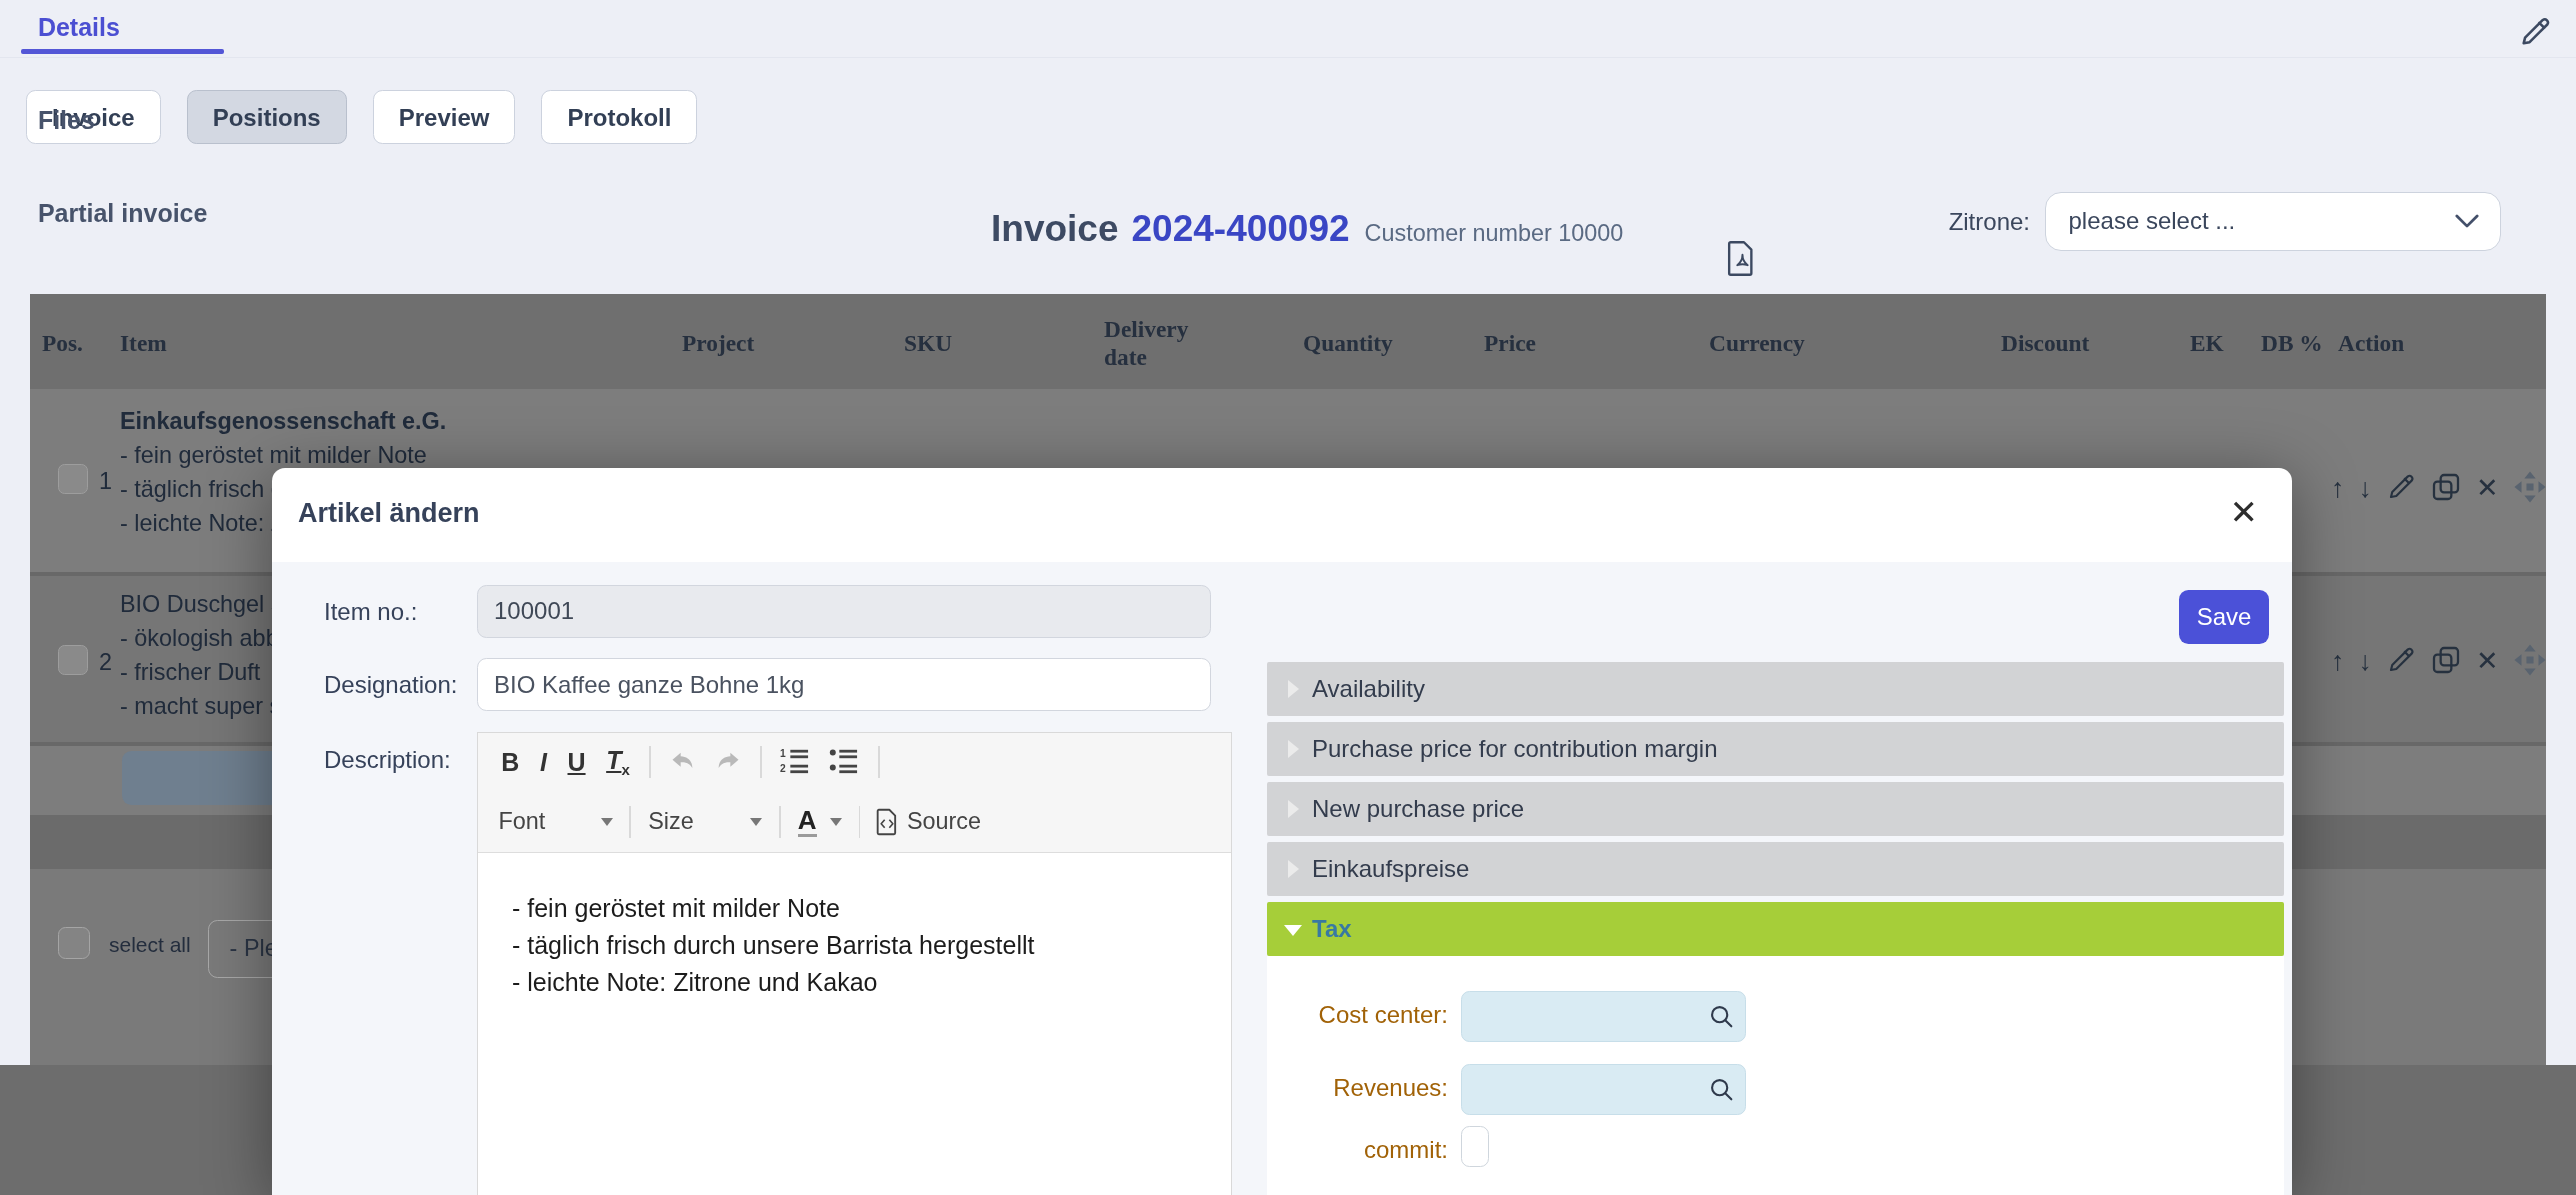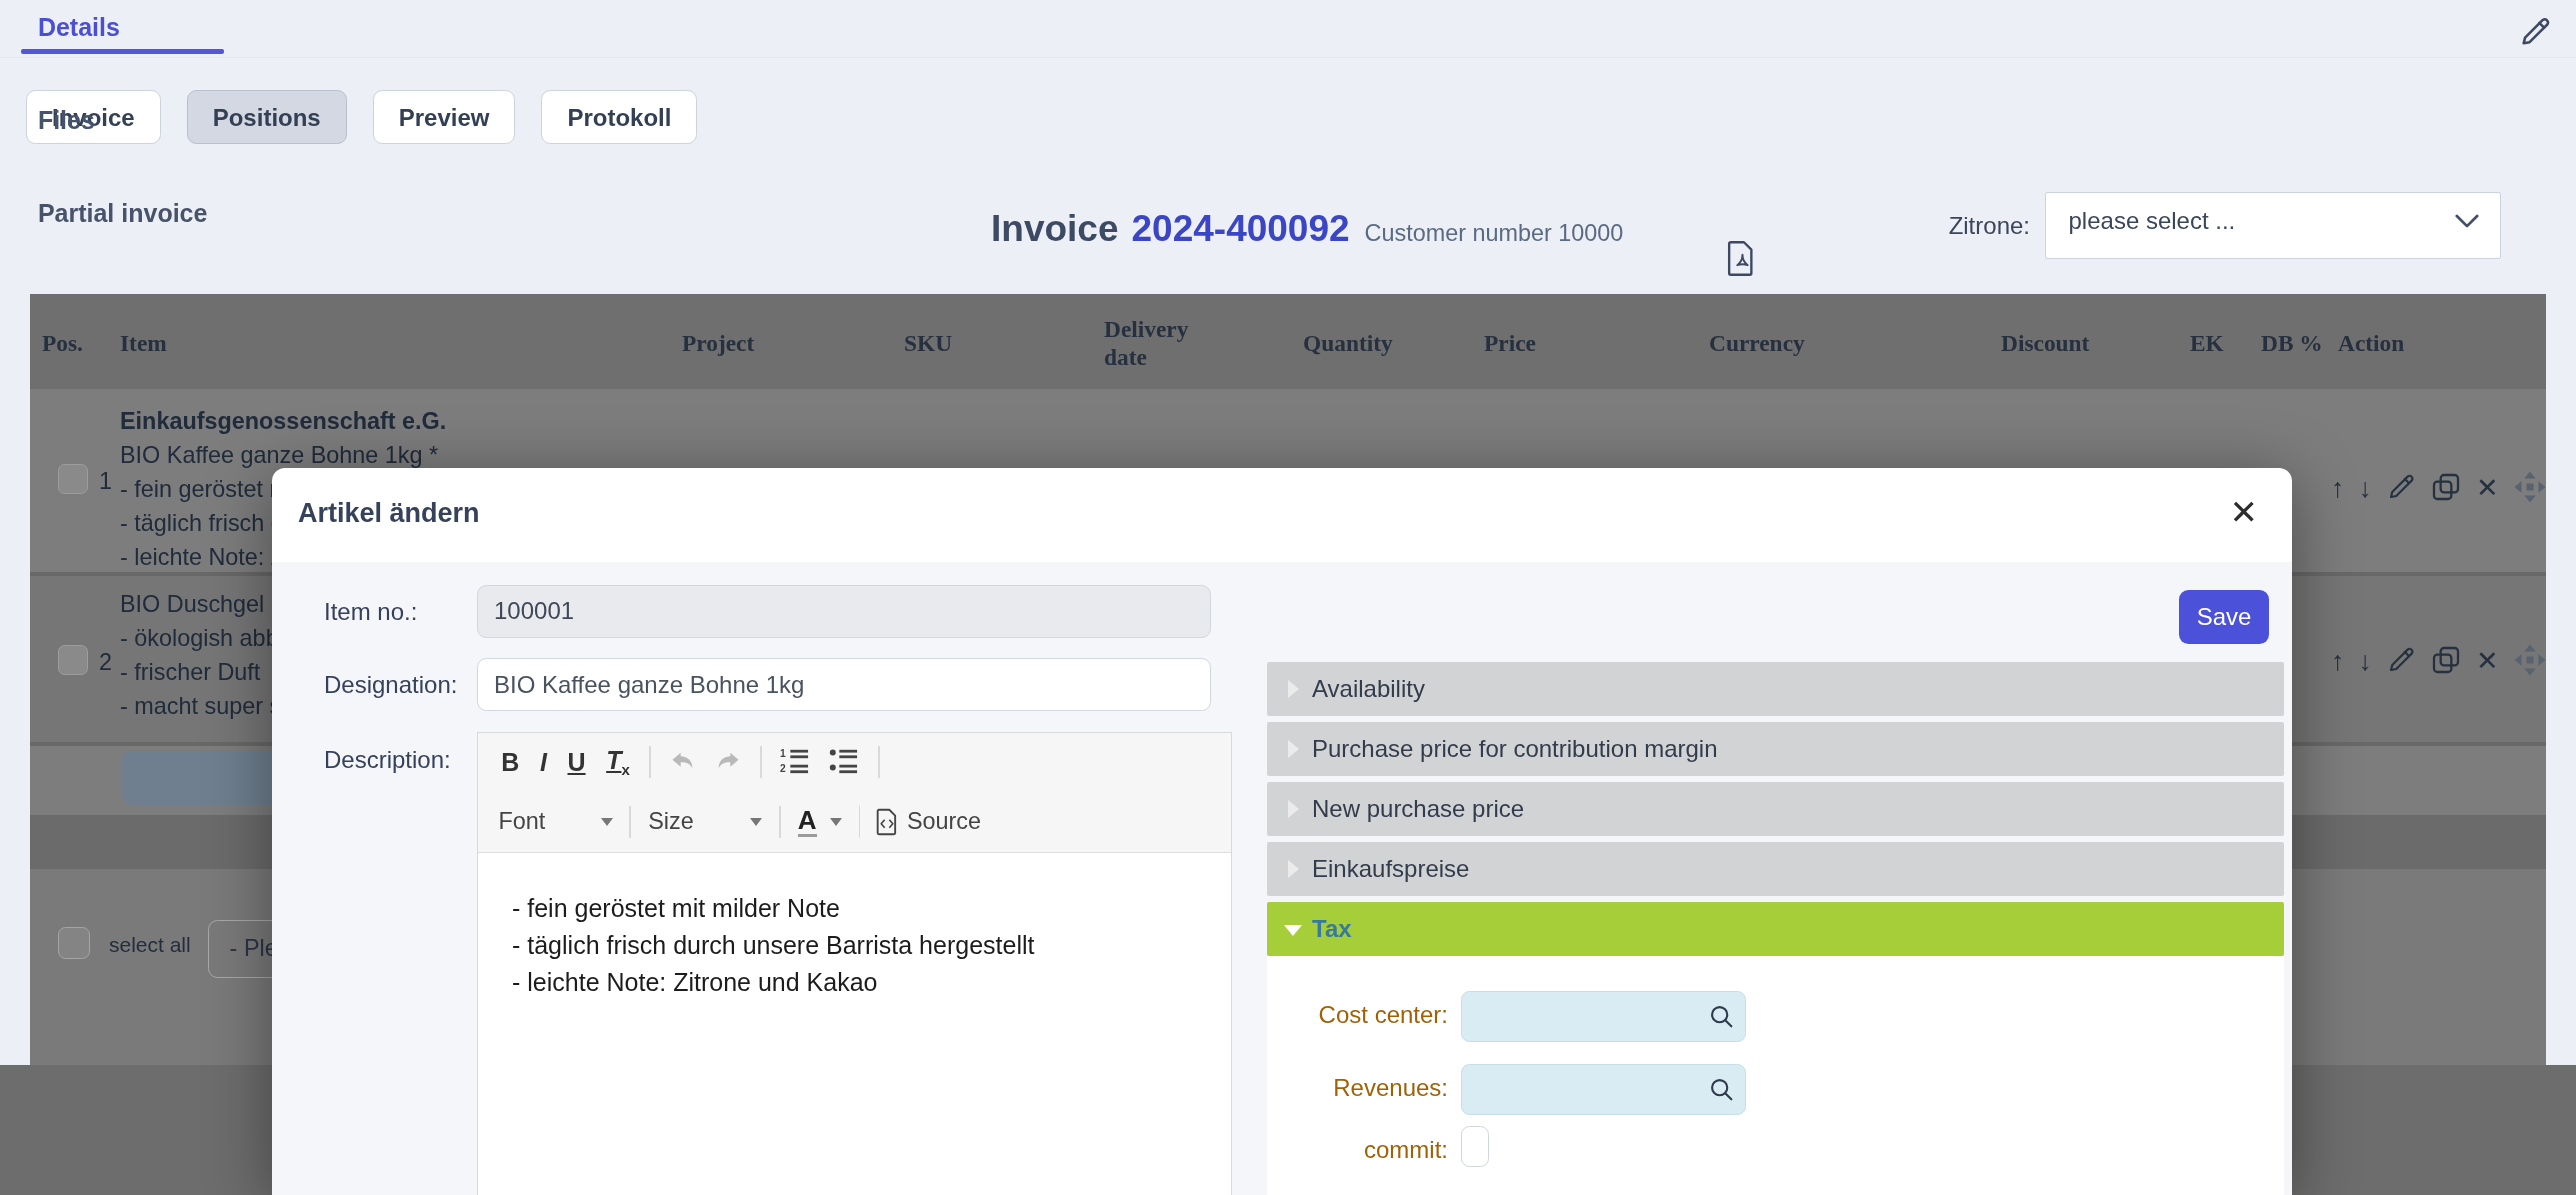--- a/index.html
+++ b/index.html
@@ -21,21 +21,21 @@
   .vbtn.active { background:#d3d8e2; border-color:#b9c0cd; }
 
   
   .titlerow { position:absolute; left:991px; top:208px; display:flex; align-items:baseline; z-index:2; }
   .title-main { font-size:37px; font-weight:800; color:#3d4a63; }
   .title-num { font-size:37px; font-weight:800; color:#3a46c4; margin-left:13px; }
   .title-cust { font-size:23.4px; color:#5a6a83; margin-left:15px; }
   .pdf-icon { position:absolute; left:1726px; top:240px; color:#3c4961; z-index:2; }
   .actionrow { position:absolute; right:75px; top:192px; display:flex; align-items:center; z-index:2; }
   .action-label { font-size:24px; color:#3a465c; margin-right:15px; }
-  .action-select { position:relative; width:456px; height:67px; background:#fff; border:1.9px solid #cdd3de; border-radius:2px; cursor:pointer; }
+  .action-select { position:relative; width:456px; height:59px; background:#fff; border:1.9px solid #cdd3de; border-radius:16px; cursor:pointer; }
   .action-select .val { position:absolute; left:22.5px; top:14px; font-size:24px; color:#3a465c; }
   .action-select .chev { position:absolute; right:20.6px; top:20.6px; }
 
   
   .postable { position:absolute; left:30px; top:294px; width:2516px; height:901px; background:#7a7a7a; z-index:1; color:#202b3b; }
   .thead { position:absolute; left:0; top:0; width:100%; height:95px; background:#6f6f6f;font-family:Liberation Serif, serif; }
   .th { position:absolute; top:36px; font-size:23.4px; font-weight:bold; color:#26303f; white-space:nowrap; }
   .th.wrap { top:20.6px; width:103px; white-space:normal; line-height:28px; }
   .trow1 { position:absolute; left:0; top:95px; width:100%; height:184px; background:#7d7d7d; }
   .rowsep { position:absolute; left:0; width:100%; height:3.7px; background:#686868; }
@@ -166,21 +166,20 @@
       <span class="th" style="left:2160px">EK</span>
       <span class="th" style="left:2231px">DB %</span>
       <span class="th" style="left:2308px">Action</span>
     </div>
 
     <div class="trow1">
       <div class="rowcheck" style="left:28px; top:75px"></div>
       <span class="posnum" style="top:79px">1</span>
       <div class="itemlines" style="top:15px">
         <div class="b1">Einkaufsgenossenschaft e.G.</div>
-        <div>BIO Kaffee ganze Bohne 1kg *</div>
         <div>- fein geröstet mit milder Note</div>
         <div>- täglich frisch durch unsere Barrista hergestellt</div>
         <div>- leichte Note: Zitrone und Kakao</div>
       </div>
       <div class="rowicons" style="top:81px">
         <span class="glyph">↑</span>
         <span class="glyph">↓</span>
         <span>
           <svg width="30" height="30" viewBox="0 0 24 24" fill="none" stroke="#26313f" stroke-width="1.7" stroke-linecap="round" stroke-linejoin="round">
               <path d="M15 5.5l3.5 3.5M4 20l1-4L17.5 3.5a2.3 2.3 0 0 1 3.2 3.2L8.2 19.2 4 20z"></path>

